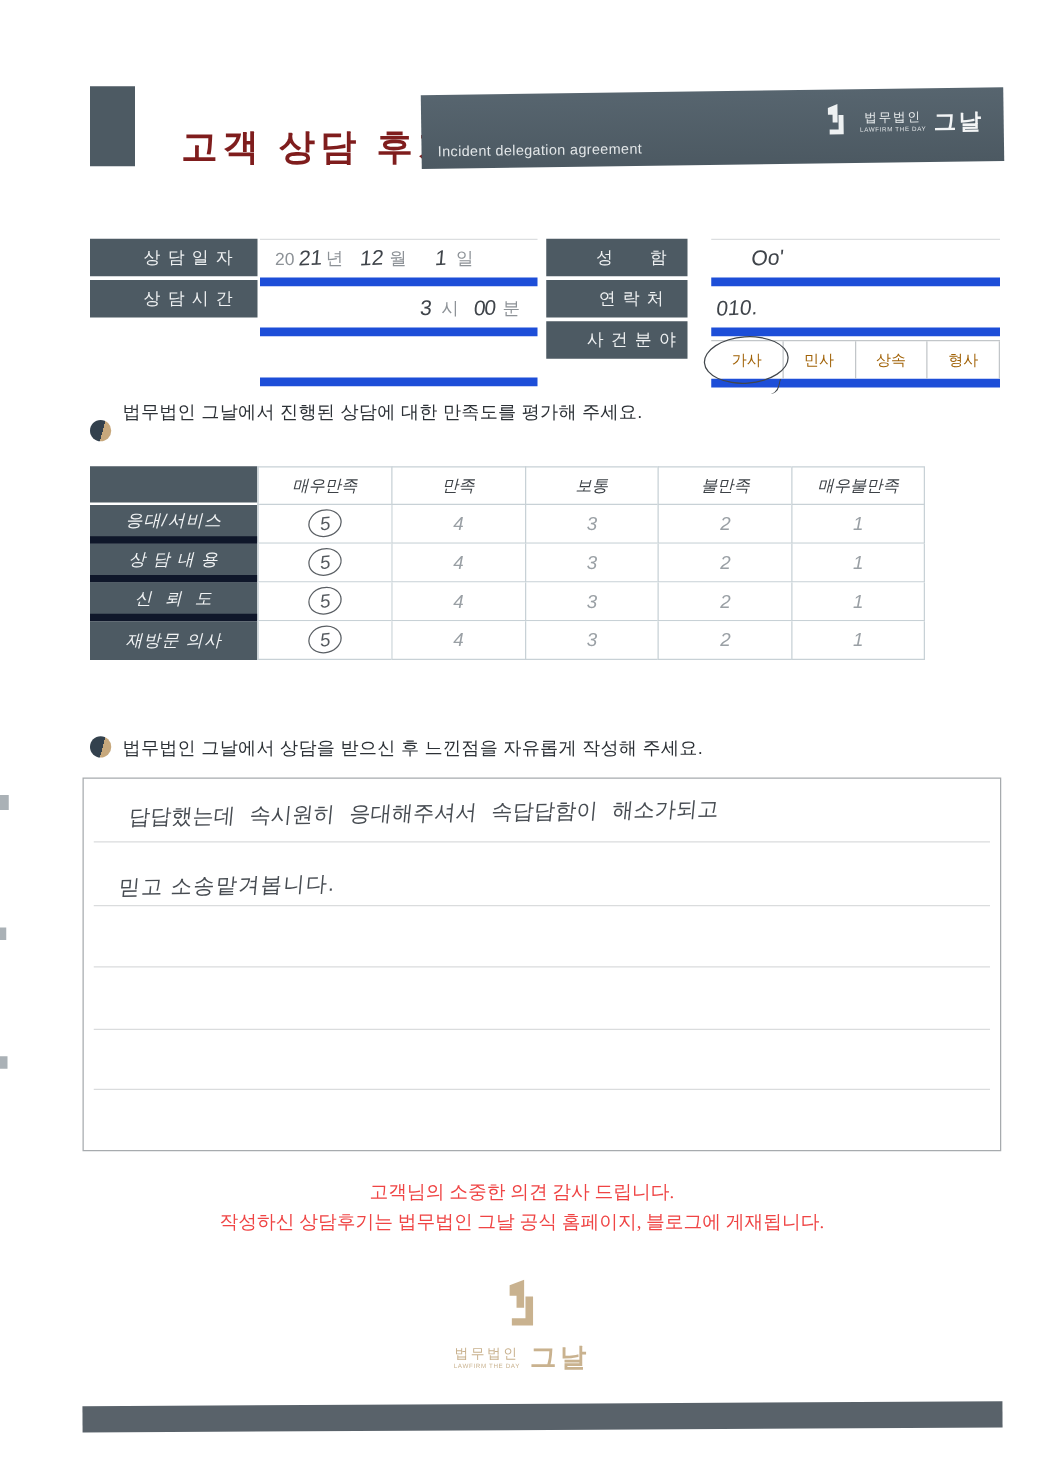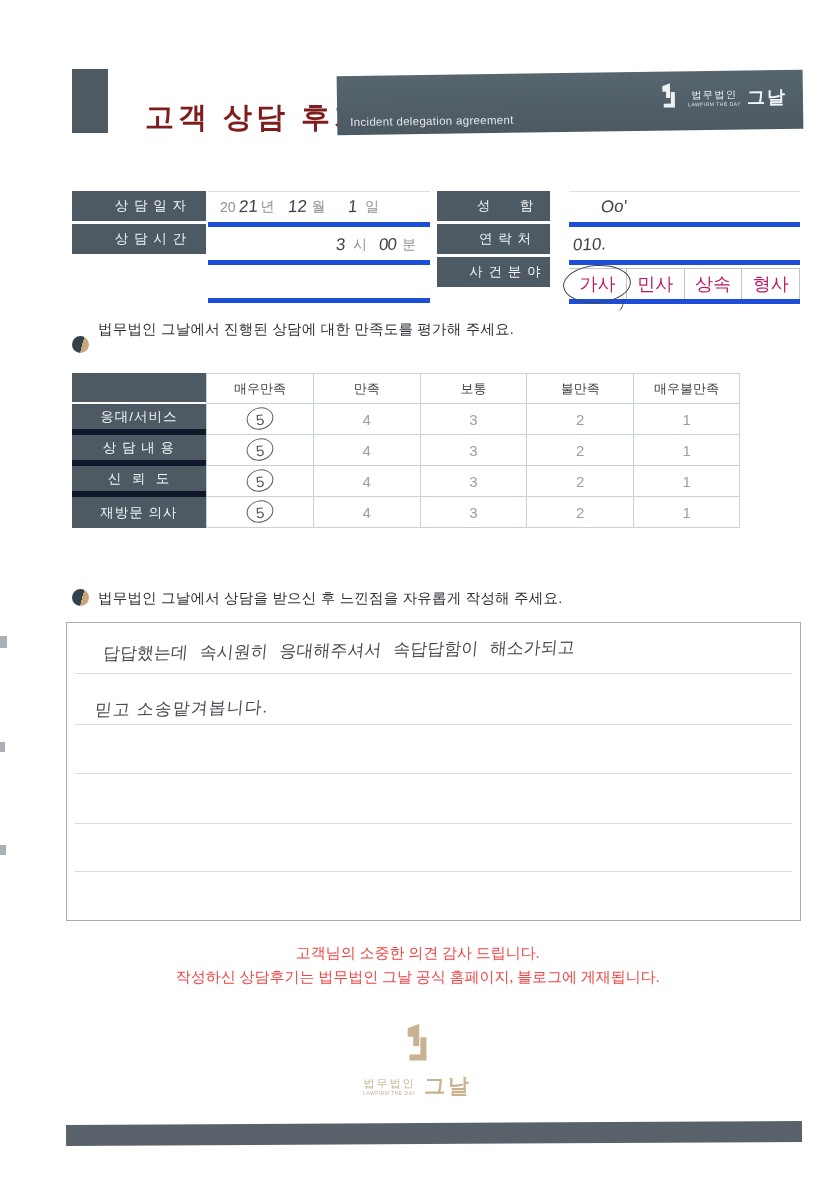--- a/index.html
+++ b/index.html
@@ -33,55 +33,55 @@
 
   
   .flabels{position:absolute;top:191px;}
   .flabels.left{left:72px;width:134px;}
   .flabels.right{left:437px;width:113px;}
   .flabel{height:30px;margin-bottom:3px;background:var(--dark);color:#f0f2f3;display:flex;
           align-items:center;justify-content:center;font-size:13.5px;letter-spacing:1px;white-space:pre;padding-left:24px;}
   .fvalues{position:absolute;top:191px;}
   .fvalues.left{left:208px;width:222px;}
   .fvalues.right{left:569px;width:231px;}
-  .vrow{height:30px;margin-bottom:3px;border-bottom:5px solid #1d4ed8;display:flex;align-items:center;
+  .vrow{height:30px;margin-bottom:3px;border-bottom:7px solid #1d4ed8;display:flex;align-items:center;
         position:relative;}
   .vrow.bt{border-top:1px solid #dcdee0;}
   .printed{color:var(--printed);font-size:14px;}
   .hw{color:var(--ink);display:inline-block;font-size:17px;transform:rotate(-2deg) skewX(-7deg);}
   .date-row .pfx{margin-left:12px;}
   .date-row .y{margin-left:3px;}
   .date-row .yu{margin-left:3px;}
   .date-row .m{margin-left:13px;}
   .date-row .mu{margin-left:5px;}
   .date-row .d{margin-left:23px;}
   .date-row .du{margin-left:7px;}
   .time-row{justify-content:flex-end;padding-right:14px;}
   .time-row .h{margin-right:8px;}
   .time-row .min{margin:0 6px 0 12px;letter-spacing:-1px;}
   .name-row{padding-left:32px;}
   .contact-row{padding-left:4px;}
   .case-row{border-top:1px solid #c2c6c9;display:grid;grid-template-columns:repeat(4,1fr);
             padding:0;margin-bottom:0;}
-  .case-cell{display:flex;align-items:center;justify-content:center;font-size:18px;color:#be185d;
+  .case-cell{display:flex;align-items:center;justify-content:center;font-size:12px;color:#a16207;
              border-right:1px solid #c2c6c9;height:100%;}
   .case-cell:last-child{border-right:none;}
   .case-circle{position:absolute;left:-6px;top:-4px;width:66px;height:36px;
                border:1.6px solid #41464b;border-radius:50%;transform:rotate(-4deg);pointer-events:none;}
   .case-circle::after{content:"";position:absolute;right:8px;bottom:-11px;width:10px;height:14px;
                border-right:1.6px solid #41464b;border-radius:0 0 60% 0;transform:rotate(18deg);}
 
   
   .bullet{position:absolute;width:17px;height:17px;border-radius:50%;
           background:linear-gradient(105deg,#33414d 58%,#c7a87c 58%);}
   .prompt{position:absolute;font-size:14.5px;color:#2c3136;letter-spacing:0.2px;}
 
   
   .sat-table{position:absolute;left:72px;top:373px;width:668px;display:grid;
-             grid-template-columns:134px repeat(5,1fr);grid-auto-rows:31px;}
+             grid-template-columns:134px repeat(5,1fr);grid-auto-rows:31px;font-style:italic;}
   .sat-corner{background:var(--dark);border-bottom:2px solid #fff;}
   .sat-colhead{border-top:1px solid var(--grid);border-bottom:1px solid var(--grid);
                border-left:1px solid var(--grid);display:flex;align-items:center;justify-content:center;
                font-size:13px;color:#3c4146;background:#fff;}
   .sat-colhead.last{border-right:1px solid var(--grid);}
   .sat-rowlabel{background:var(--dark);color:#f2f4f5;display:flex;align-items:center;justify-content:center;
                 font-size:13.5px;letter-spacing:1px;border-bottom:6px solid #0f172a;white-space:pre;}
   .sat-rowlabel.final{border-bottom:none;}
   .sat-cell{border-left:1px solid var(--grid);border-bottom:1px solid var(--grid);display:flex;
             align-items:center;justify-content:center;font-size:15px;color:#9aa0a5;background:#fff;}

